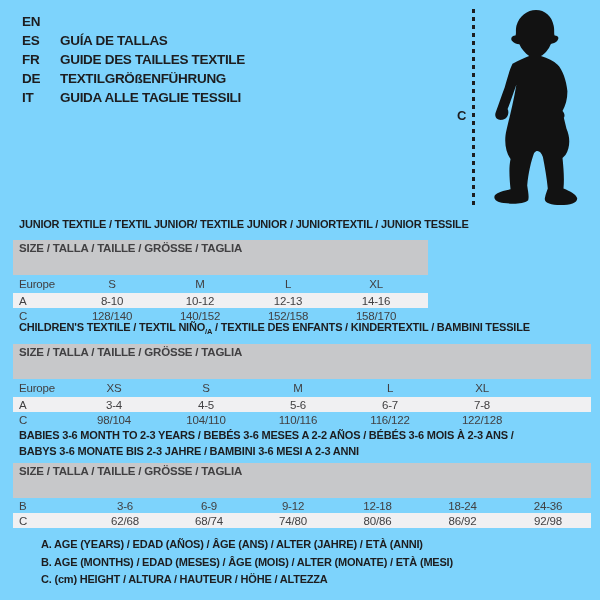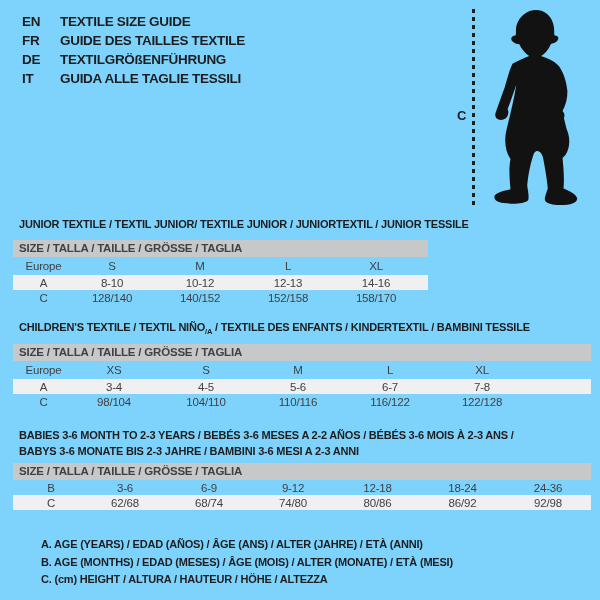--- a/index.html
+++ b/index.html
@@ -25,45 +25,48 @@
   .t2{top:321px;width:578px;}
   .t3{top:427px;width:578px;}
   .tbl-title{
     font-size:11px;font-weight:700;line-height:13px;letter-spacing:-0.2px;
     margin:0 0 9px 6px;white-space:nowrap;color:#1d1d1f;
   }
   .t2 .tbl-title{margin-bottom:6px;}
   .t3 .tbl-title{line-height:16px;margin-bottom:4px;white-space:normal;}
   .tbl-title .sub{font-size:7.5px;vertical-align:sub;}
   .size-bar{
-    height:17px;line-height:17px;background:#c7c8ca;color:#414042;
+    height:35px;line-height:17px;background:#c7c8ca;color:#414042;
     font-size:11.5px;font-weight:700;letter-spacing:-0.2px;
     padding-left:6px;box-sizing:border-box;
   }
   table.grid{
     border-collapse:collapse;width:100%;table-layout:fixed;
     font-size:11.5px;color:#414042;letter-spacing:-0.2px;
   }
   .grid td{text-align:center;height:15px;padding:0;font-weight:400;overflow:hidden;white-space:nowrap;}
   .grid tr.row-head td{height:18px;}
-  .grid td.lbl{text-align:center;padding-left:6px;margin-top:7px;}
+  .grid td.lbl{text-align:left;padding-left:6px;margin-top:7px;}
   .grid tr.shaded{background:#f0f0f2;}
   
   .legend{position:absolute;left:18px;top:536px;margin-left:23px;}
   .legend-line{font-size:11px;font-weight:700;line-height:17.5px;letter-spacing:-0.2px;white-space:nowrap;}
 </style>
 </head>
 <body>
 
 <div class="page">
 
   <div class="langs">
     <div class="lang-row">
       <span class="lang-code">EN</span>
-      <span class="lang-label">TEXTILE SIZE GUIDE</span>
+    </div>
+    <div class="lang-row">
+      <span class="lang-code">ES</span>
+      <span class="lang-label">GUÍA DE TALLAS</span>
     </div>
     <div class="lang-row">
       <span class="lang-code">FR</span>
       <span class="lang-label">GUIDE DES TAILLES TEXTILE</span>
     </div>
     <div class="lang-row">
       <span class="lang-code">DE</span>
       <span class="lang-label">TEXTILGRÖßENFÜHRUNG</span>
     </div>
     <div class="lang-row">

